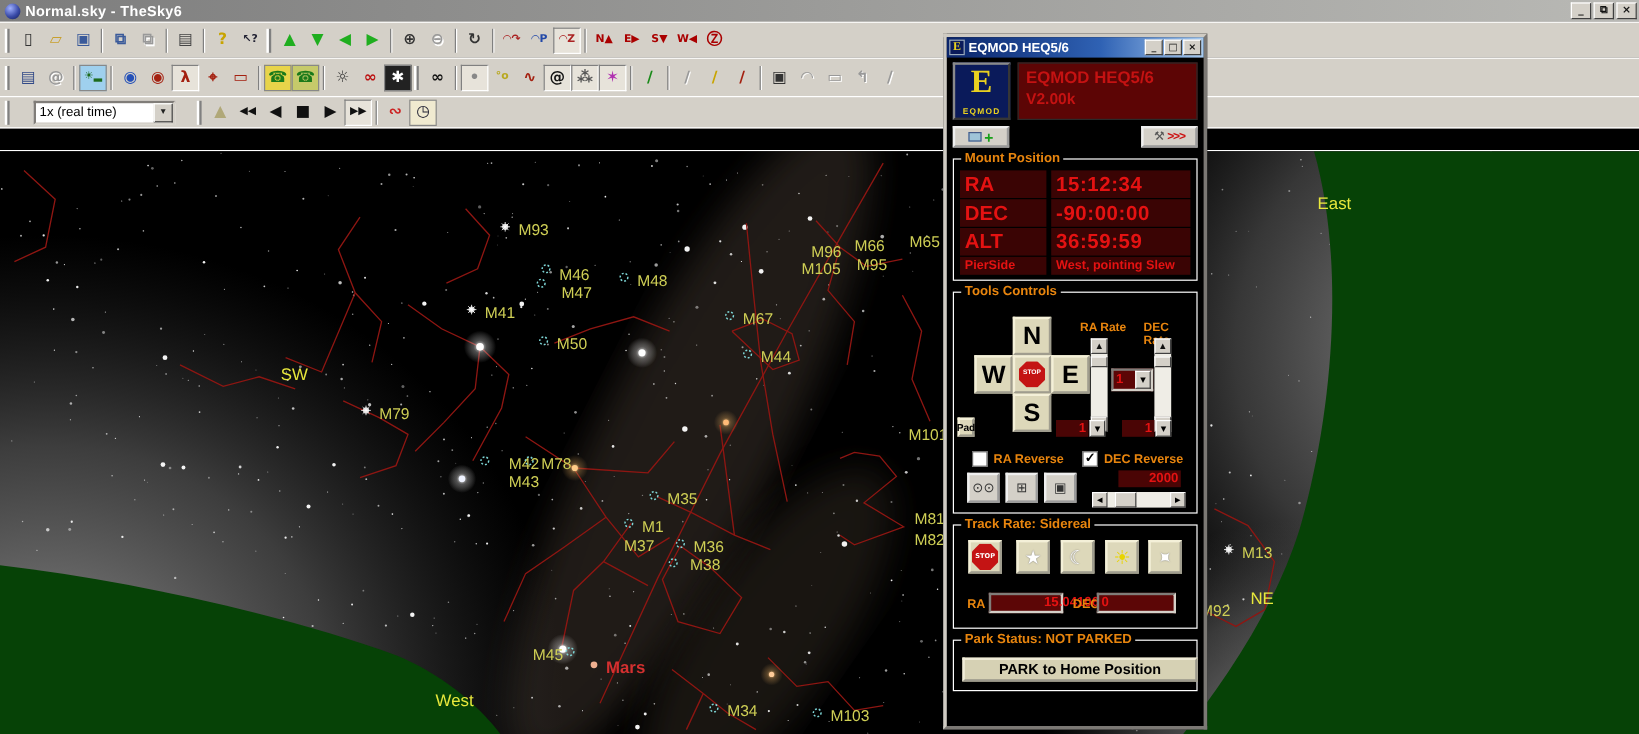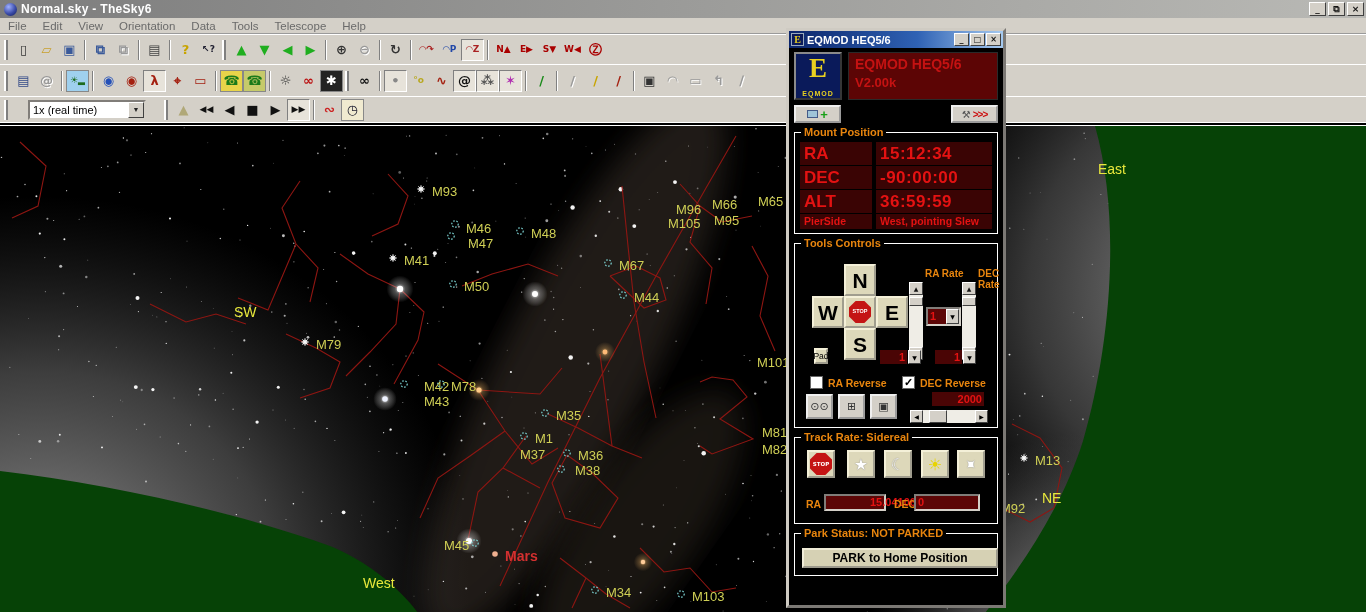--- a/index.html
+++ b/index.html
@@ -52,22 +52,22 @@
   .grp{position:relative;border:1px solid #fff;margin-top:9px;padding:8px 3px 3px 3px;}
   .gt{position:absolute;top:-7px;left:6px;background:#000;padding:0 3px;color:#e8850e;font-weight:bold;font-size:11px;white-space:nowrap;}
   .mrow{display:flex;gap:4px;margin:1px 2px;}
   .mlab{width:72px;background:#3a0404;color:#e41212;font-weight:bold;font-size:17px;padding:0 4px;line-height:23px;}
   .mval{flex:1;background:#3a0404;color:#e41212;font-weight:bold;font-size:17px;padding:0 4px;line-height:23px;letter-spacing:.5px;}
   .mrow.pier .mlab{font-size:10.5px;line-height:15px;}
   .mrow.pier .mval{font-size:10.5px;line-height:15px;letter-spacing:0;}
   .slew-area{position:relative;height:172px;}
   .nsew{position:absolute;width:32px;height:32px;background:#ddd8ba;border:2px outset #f4f0d8;color:#000;font-weight:bold;font-size:21px;display:flex;align-items:center;justify-content:center;padding:0;line-height:1;}
   .stop-oct{background:#c41414;color:#fff;font-size:5.5px;font-weight:bold;width:22px;height:22px;display:flex;align-items:center;justify-content:center;clip-path:polygon(30% 0,70% 0,100% 30%,100% 70%,70% 100%,30% 100%,0 70%,0 30%);border:0;letter-spacing:0;}
-  .padbtn{position:absolute;left:16px;top:96px;width:14px;height:16px;background:#ddd8ba;border:2px outset #f4f0d8;font-size:8.5px;font-weight:normal;display:flex;align-items:center;justify-content:center;padding:0;}
-  .rate-lbl{position:absolute;color:#e8850e;font-weight:bold;font-size:10px;margin-left:25px;}
+  .padbtn{position:absolute;left:0;top:96px;width:14px;height:16px;background:#ddd8ba;border:2px outset #f4f0d8;font-size:8.5px;font-weight:bold;display:flex;align-items:center;justify-content:center;padding:0;}
+  .rate-lbl{position:absolute;color:#e8850e;font-weight:bold;font-size:10px;}
   .vslider{position:absolute;width:14px;display:flex;flex-direction:column;}
   .sl-arr{height:13px;background:#d4d0c8;border:1px solid;border-color:#fff #404040 #404040 #fff;font-size:6px;display:flex;align-items:center;justify-content:center;color:#111;font-family:"DejaVu Sans",sans-serif;}
   .sl-track{height:52px;background:#efede6;position:relative;}
   .sl-thumb{position:absolute;left:0;top:2px;width:100%;height:9px;background:#d4d0c8;border:1px solid;border-color:#fff #404040 #404040 #fff;}
   .rcombo{position:absolute;left:128px;top:55px;width:35px;height:19px;border:2px inset #d4d0c8;background:#5c0606;display:flex;}
   .rcombo .v{flex:1;color:#e41212;font-weight:bold;font-size:11px;padding:0 2px;line-height:15px;}
   .rcombo .d{width:13px;background:#d4d0c8;border:1px solid;border-color:#fff #404040 #404040 #fff;font-size:6px;display:flex;align-items:center;justify-content:center;font-family:"DejaVu Sans",sans-serif;}
   .vbox{position:absolute;width:27px;height:14px;background:#4a0505;color:#e41212;font-weight:bold;font-size:11px;text-align:right;padding:0 2px;line-height:14px;}
   .varr{position:absolute;width:13px;height:14px;background:#d4d0c8;border:1px solid;border-color:#fff #404040 #404040 #fff;font-size:6px;display:flex;align-items:center;justify-content:center;font-family:"DejaVu Sans",sans-serif;}
   .chk{position:absolute;width:13px;height:13px;background:#fff;border:1px solid #666;font-size:11px;font-weight:bold;color:#000;display:flex;align-items:center;justify-content:center;line-height:1;}
@@ -88,30 +88,20 @@
 
 <div>
   <div class="titlebar">
     <span class="app-icon"></span>
     <span class="ttl">Normal.sky - TheSky6</span>
     <span class="tb-sp"></span>
     <span class="winbtn">_</span>
     <span class="winbtn">⧉</span>
     <span class="winbtn">×</span>
   </div>
-  <div class="menubar" id="menubar">
-      <span class="menu-item">File</span>
-      <span class="menu-item">Edit</span>
-      <span class="menu-item">View</span>
-      <span class="menu-item">Orientation</span>
-      <span class="menu-item">Data</span>
-      <span class="menu-item">Tools</span>
-      <span class="menu-item">Telescope</span>
-      <span class="menu-item">Help</span>
-    </div>
   <div class="toolbar" id="tb1">
       <span class="tb-handle"></span>
       <span class="tbi">
         <span style="color: rgb(51, 51, 51);">▯</span>
       </span>
       <span class="tbi">
         <span style="color: rgb(200, 160, 46);">▱</span>
       </span>
       <span class="tbi">
         <span style="color: rgb(58, 90, 154);">▣</span>

